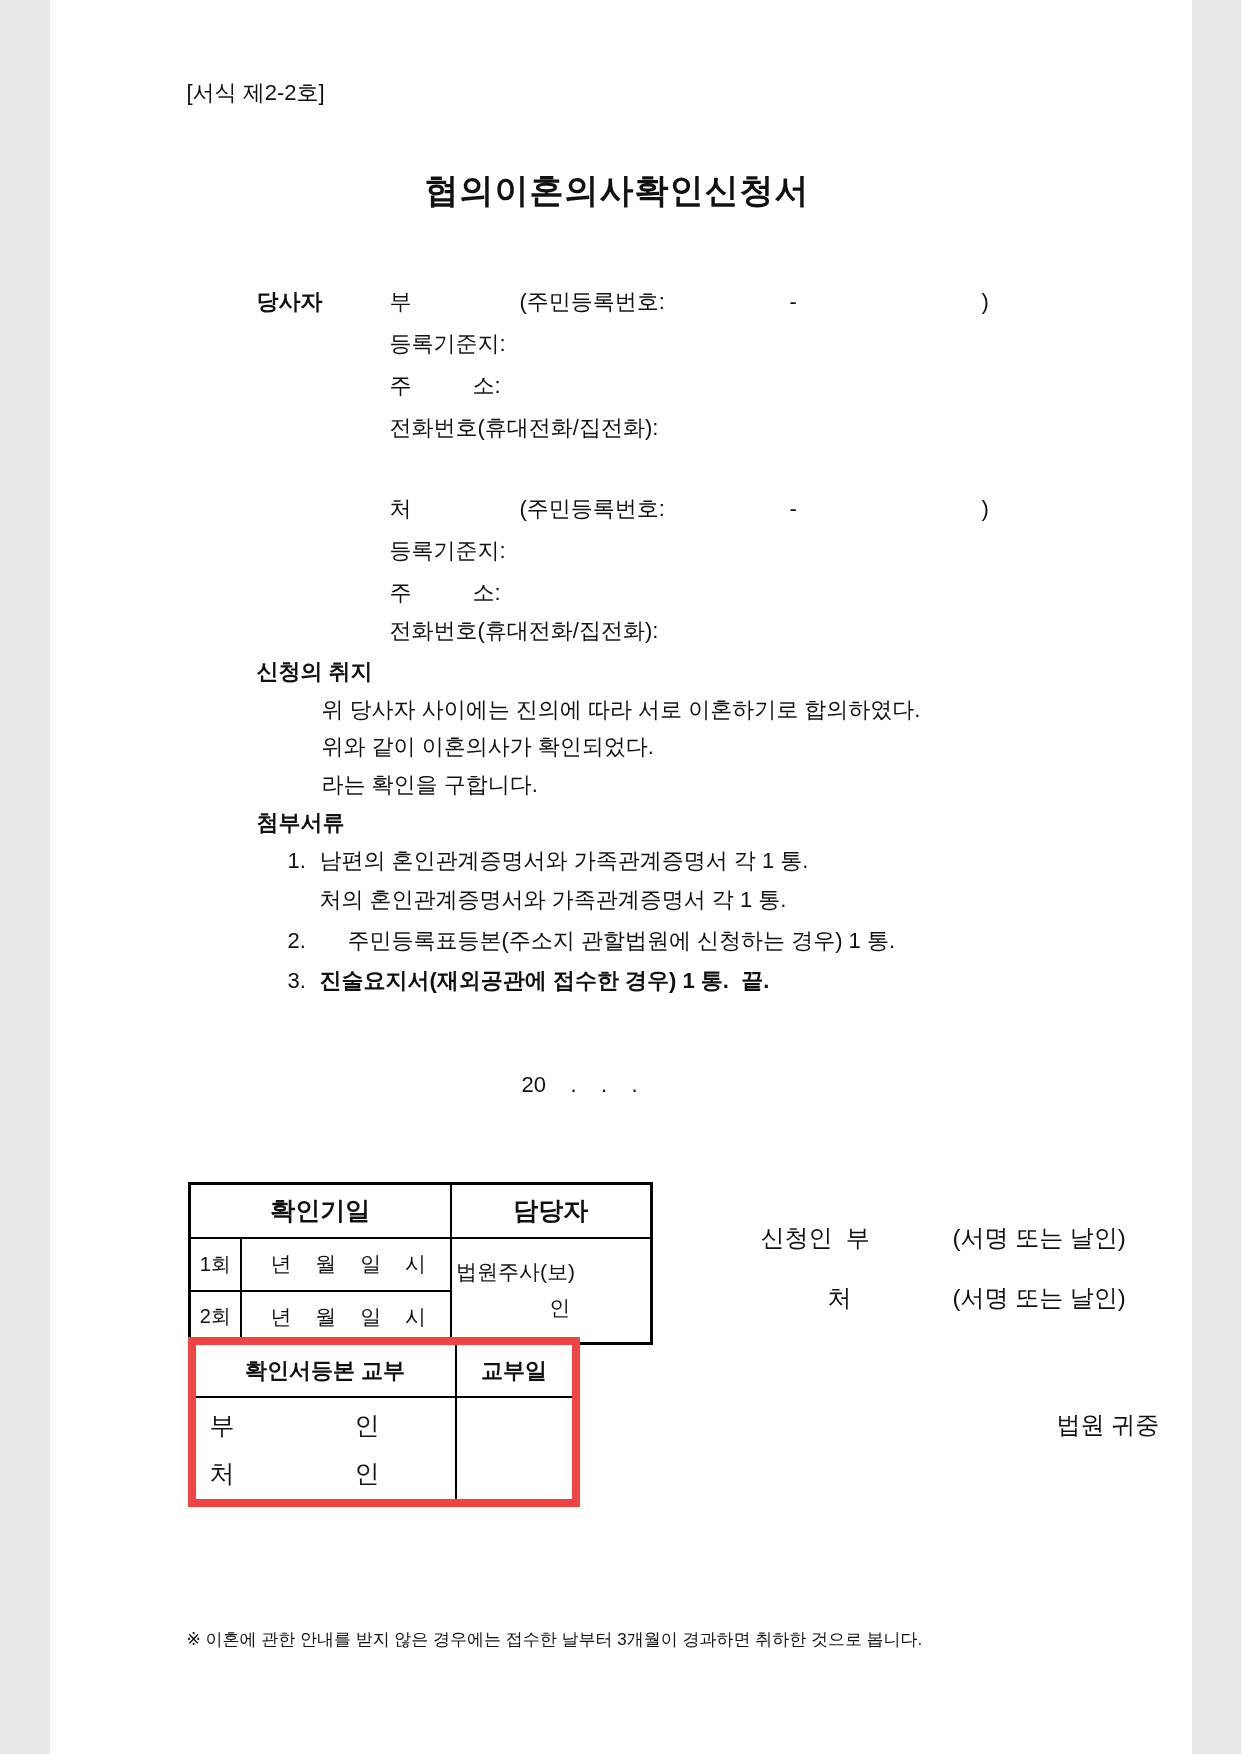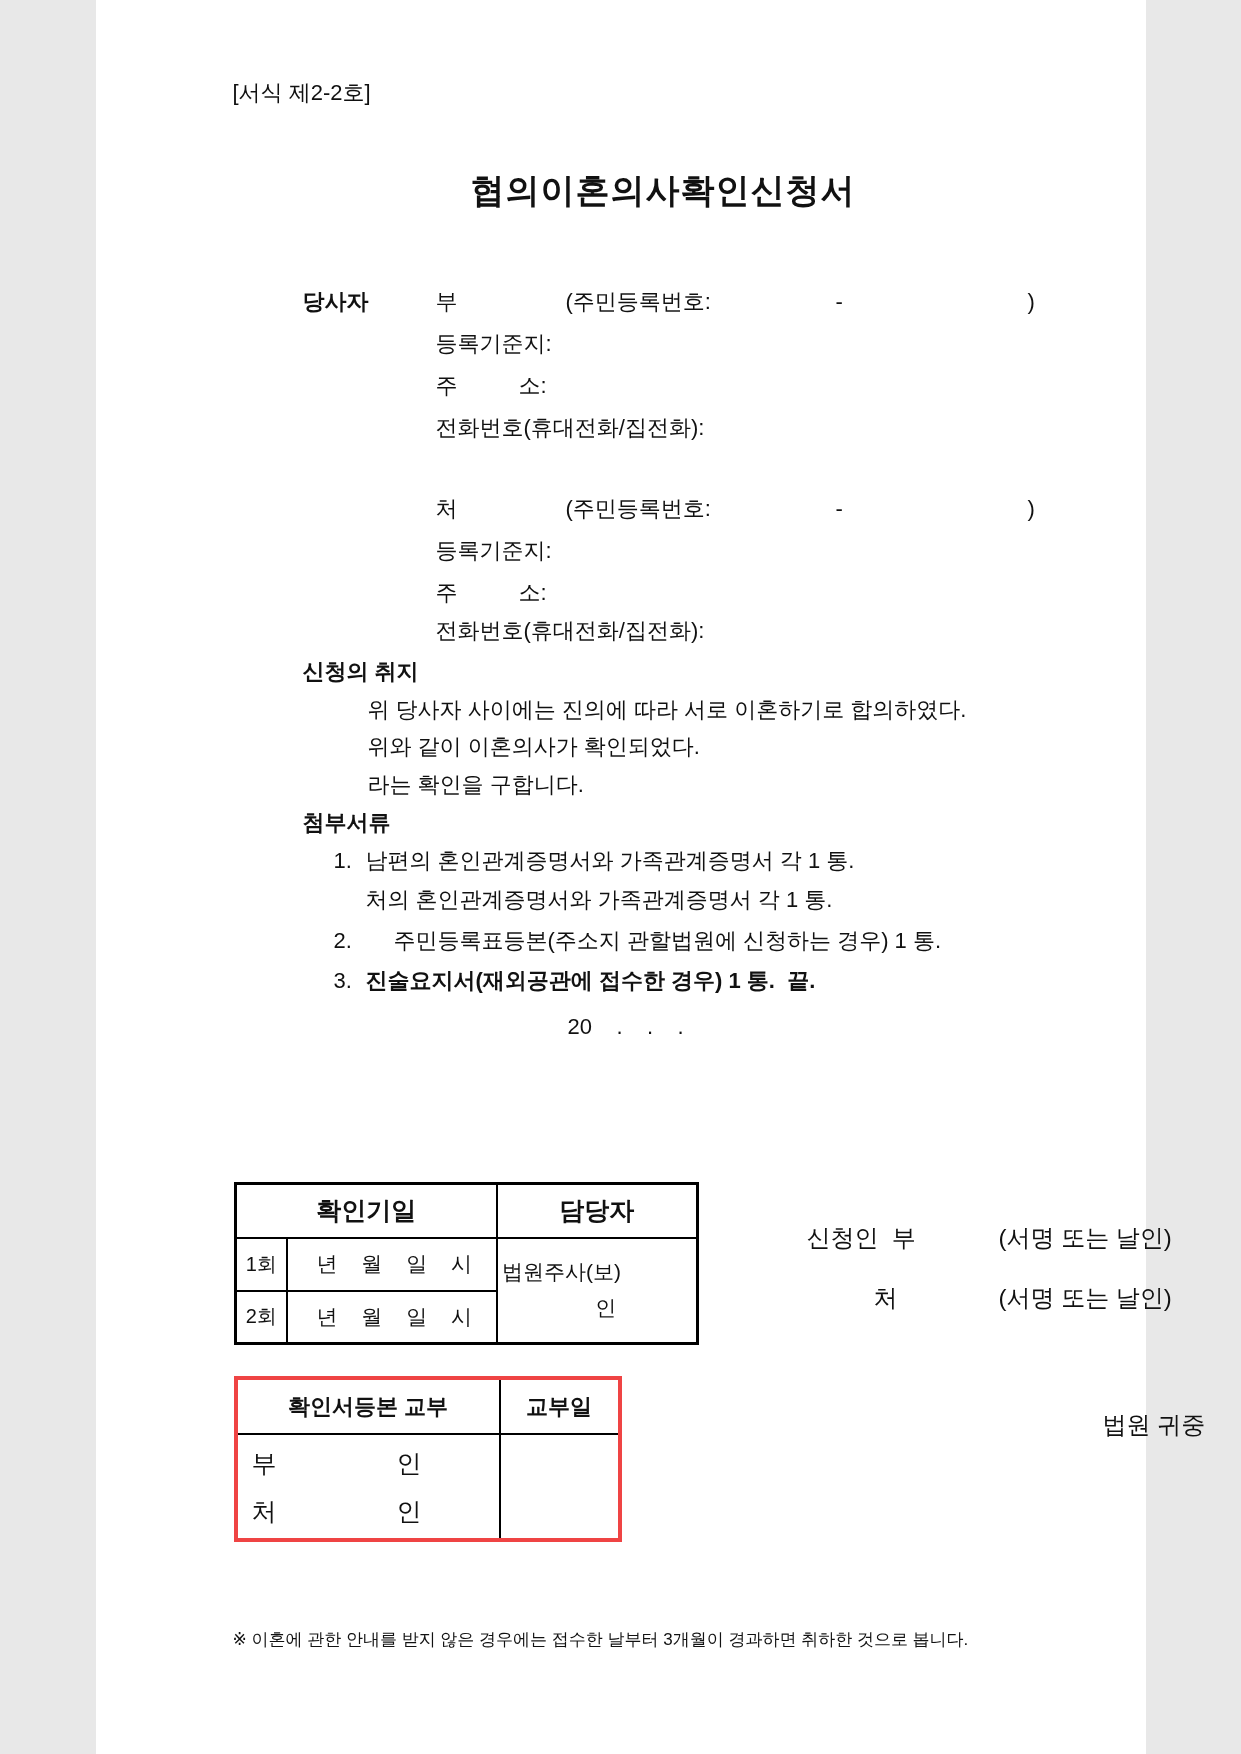--- a/index.html
+++ b/index.html
@@ -1,18 +1,18 @@
 <!DOCTYPE html>
 <html><head>
 <meta charset="utf-8">
 <style>
   html,body{margin:0;padding:0;background:#e8e8e8;}
   .page{
     position:relative;
-    width:1050px;height:1754px;
+    width:1142px;height:1754px;
     margin:0 auto;
     background:#ffffff;
     font-family:"Liberation Sans","DejaVu Sans",sans-serif;
     color:#111111;
   }
   .abs{position:absolute;white-space:pre;}
   .t22{font-size:22px;line-height:30px;}
   .t20{font-size:24px;line-height:28px;}
   .t17{font-size:17px;line-height:24px;}
   .b{font-weight:bold;}
@@ -22,21 +22,21 @@
   table{border-collapse:collapse;table-layout:fixed;position:absolute;background:#fff;}
   #confirm-table{left:138px;top:1182px;border:3px solid #000;}
   #confirm-table td{border:2px solid #000;font-size:21px;padding:0;vertical-align:middle;}
   #confirm-table td.hdr{font-size:25px;font-weight:bold;text-align:center;}
   #confirm-table td.round{text-align:center;font-size:20px;}
   #confirm-table td.dt{text-align:right;padding-right:24px;word-spacing:18px;}
   #confirm-table td.officer{font-size:21px;}
   #confirm-table .off-line1{padding-left:4px;}
   #confirm-table .off-line2{text-align:center;padding-left:18px;margin-top:8px;}
 
-  #issue-table{left:138px;top:1376px;border:4px solid #ef4444;padding-left:36px;}
+  #issue-table{left:138px;top:1337px;border:8px solid #ef4444;padding-left:36px;}
   #issue-table td{border:2px solid #000;font-size:25px;padding:0;vertical-align:middle;}
   #issue-table td.hdr{font-size:22px;font-weight:bold;text-align:center;}
   #issue-table td.grant{vertical-align:middle;}
   #issue-table .seal-line{padding-left:14px;line-height:48px;white-space:pre;}
   .seal-gap{display:inline-block;width:120px;}
 </style>
 </head>
 <body>
 
 <div class="page">
@@ -73,21 +73,21 @@
   <div class="abs t22" style="left:238px;top:846px;">1.</div>
   <div class="abs t22" style="left:270px;top:846px;">남편의 혼인관계증명서와 가족관계증명서 각 1 통.</div>
   <div class="abs t22" style="left:270px;top:885px;">처의 혼인관계증명서와 가족관계증명서 각 1 통.</div>
 
   <div class="abs t22" style="left:238px;top:926px;">2.</div>
   <div class="abs t22" style="left:270px;top:926px;margin-left:28px;">주민등록표등본(주소지 관할법원에 신청하는 경우) 1 통.</div>
 
   <div class="abs t22" style="left:238px;top:966px;">3.</div>
   <div class="abs t22" style="left:270px;top:966px;font-weight:bold;">진술요지서(재외공관에 접수한 경우) 1 통.  끝.</div>
 
-  <div class="abs t22" style="left:472px;top:1012px;">20    .    .    .</div>
+  <div class="abs t22" style="left:472px;top:1070px;">20    .    .    .</div>
 
   <table id="confirm-table">
     <colgroup>
         <col style="width:52px">
         <col style="width:210px">
         <col style="width:200px">
       </colgroup>
     <tbody>
         <tr style="height:54px;">
       <td class="hdr" colspan="2">확인기일</td>

